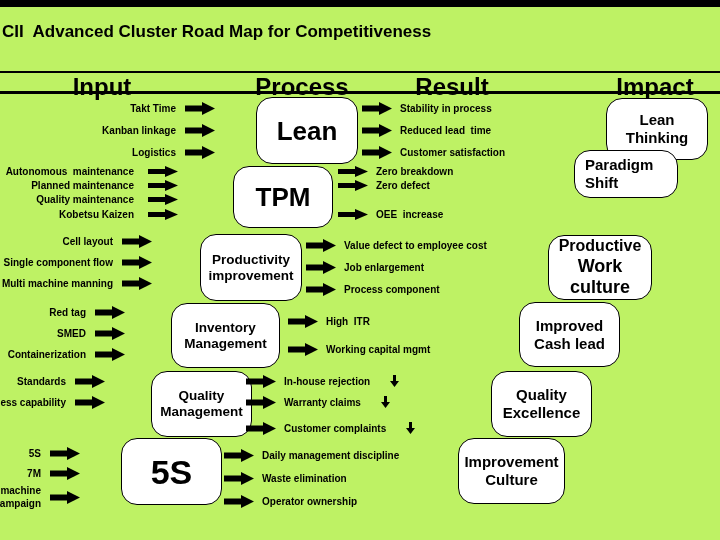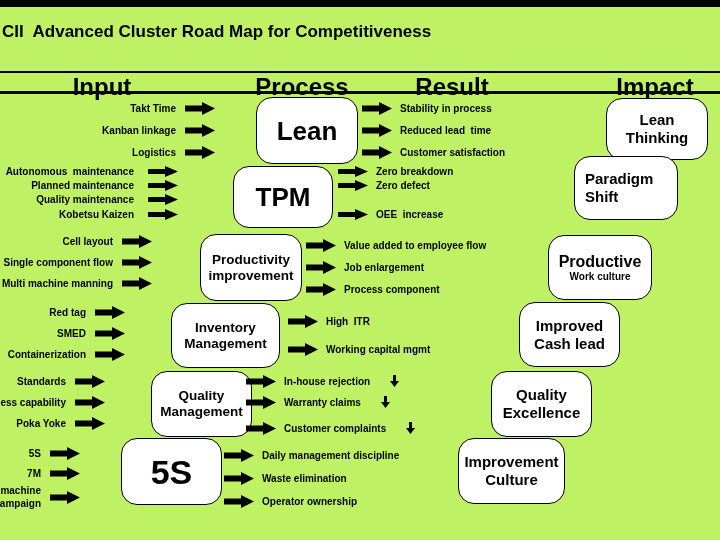--- a/index.html
+++ b/index.html
@@ -166,21 +166,21 @@
     <span class="lbl">Zero breakdown</span>
   </div>
   <div class="res" style="top:206px;left:338px">
     <span class="ar">
         <svg width="30" height="11">
           <use href="#blockarrow"></use>
         </svg>
       </span>
     <span class="lbl">OEE  increase</span>
   </div>
-  <div class="ibox align-left" style="left:574px;top:156px;width:104px;height:64px">
+  <div class="ibox align-left" style="left:574px;top:150px;width:104px;height:48px">
     <span>Paradigm</span>
     <span>Shift</span>
   </div>
 
   <div class="inp" style="top:233px;right:568px">
     <span class="lbl">Cell layout</span>
     <span class="ar">
         <svg width="30" height="13">
           <use href="#blockarrow"></use>
         </svg>
@@ -205,41 +205,41 @@
   <div class="pbox" style="left:200px;top:234px;width:102px;height:67px">
     <span class="mid">Productivity</span>
     <span class="mid">improvement</span>
   </div>
   <div class="res" style="top:237px;left:306px">
     <span class="ar">
         <svg width="30" height="13">
           <use href="#blockarrow"></use>
         </svg>
       </span>
-    <span class="lbl">Value added to employee flow</span>
+    <span class="lbl">Value defect to employee cost</span>
   </div>
   <div class="res" style="top:259px;left:306px">
     <span class="ar">
         <svg width="30" height="13">
           <use href="#blockarrow"></use>
         </svg>
       </span>
     <span class="lbl">Job enlargement</span>
   </div>
   <div class="res" style="top:281px;left:306px">
     <span class="ar">
         <svg width="30" height="13">
           <use href="#blockarrow"></use>
         </svg>
       </span>
     <span class="lbl">Process component</span>
   </div>
   <div class="ibox" style="left:548px;top:235px;width:104px;height:65px">
     <span style="font-size:16px">Productive</span>
-    <span style="font-size:10px">Work culture</span>
+    <span style="font-size:18px">Work culture</span>
   </div>
 
   <div class="inp" style="top:304px;right:595px">
     <span class="lbl">Red tag</span>
     <span class="ar">
         <svg width="30" height="13">
           <use href="#blockarrow"></use>
         </svg>
       </span>
   </div>
@@ -287,28 +287,20 @@
   <div class="inp" style="top:373px;right:615px">
     <span class="lbl">Standards</span>
     <span class="ar">
         <svg width="30" height="13">
           <use href="#blockarrow"></use>
         </svg>
       </span>
   </div>
   <div class="inp" style="top:394px;right:615px">
     <span class="lbl">Process capability</span>
-    <span class="ar">
-        <svg width="30" height="13">
-          <use href="#blockarrow"></use>
-        </svg>
-      </span>
-  </div>
-  <div class="inp" style="top:415px;right:615px">
-    <span class="lbl">Poka Yoke</span>
     <span class="ar">
         <svg width="30" height="13">
           <use href="#blockarrow"></use>
         </svg>
       </span>
   </div>
   <div class="pbox" style="left:151px;top:371px;width:101px;height:66px">
     <span class="mid">Quality</span>
     <span class="mid">Management</span>
   </div>

